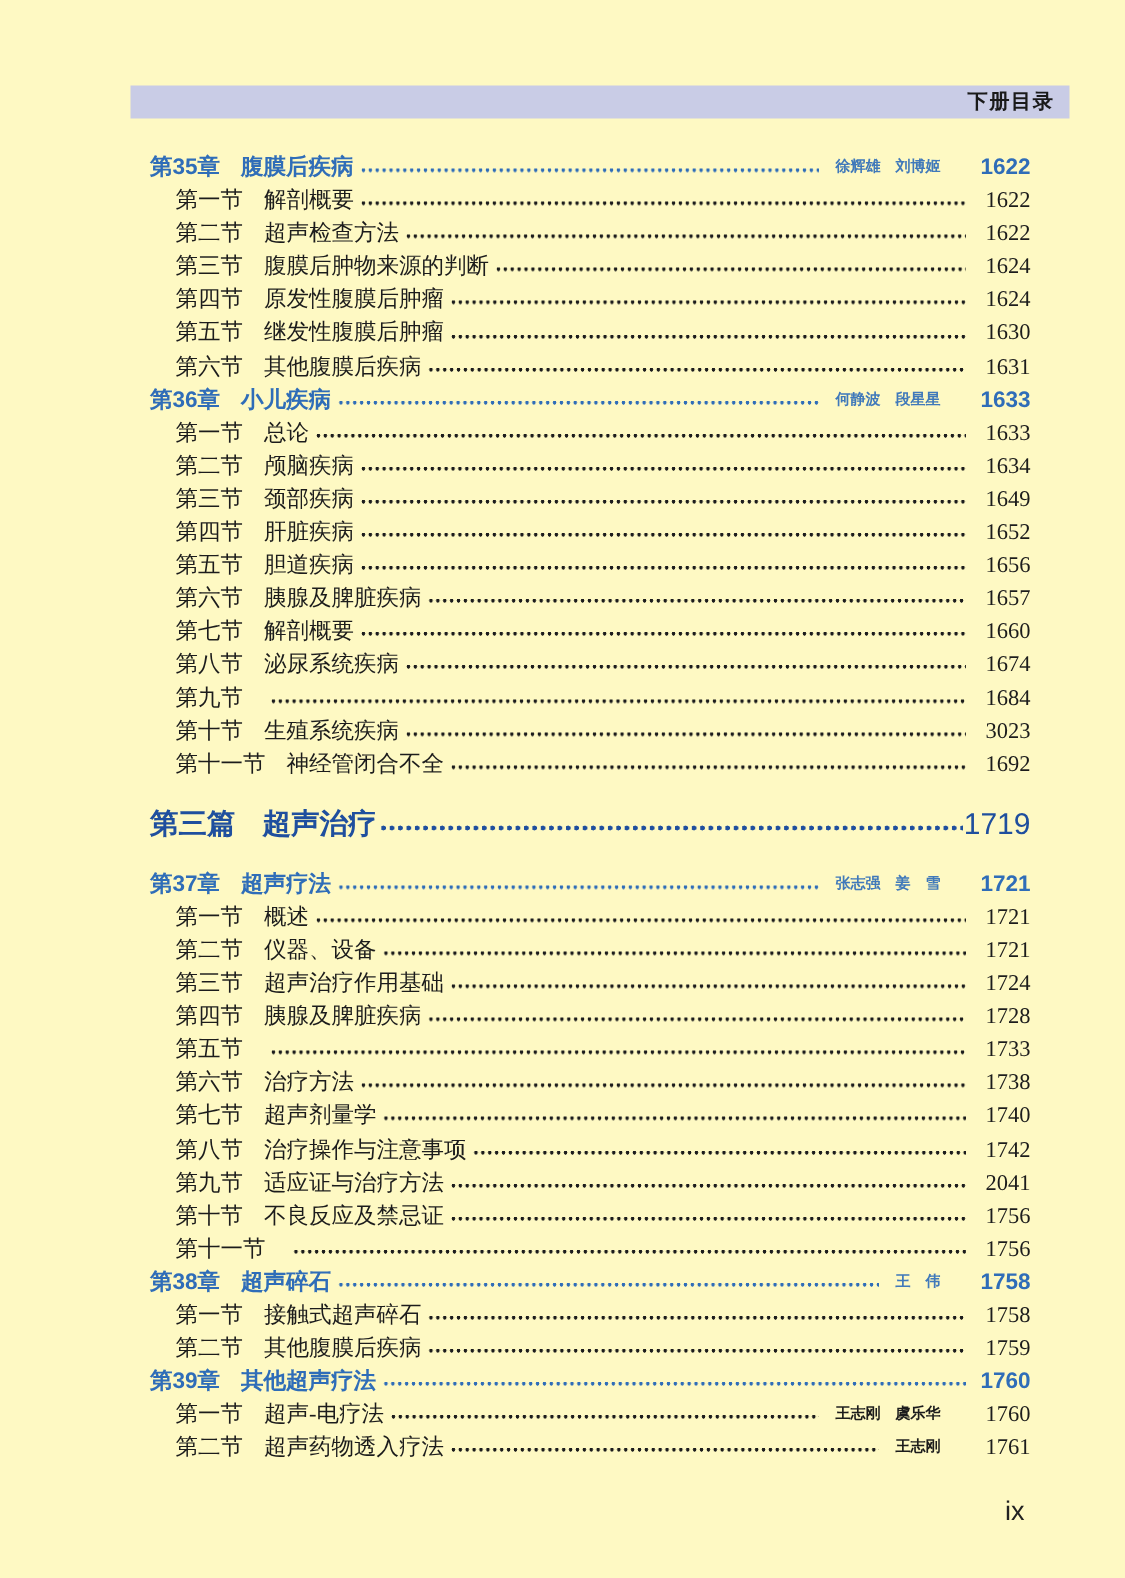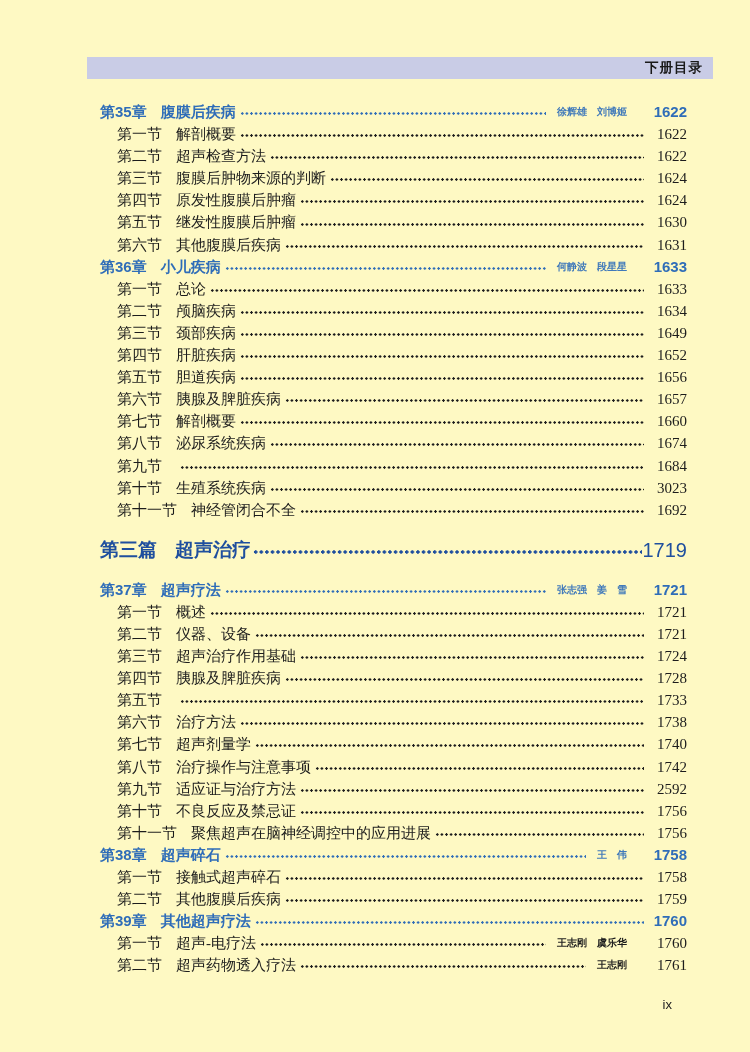--- a/index.html
+++ b/index.html
@@ -97,23 +97,23 @@
     margin-left: 2px;
     min-width: 34px;
     text-align: right;
   }
   .row.chapter .pagenum { font-family: "Liberation Sans", sans-serif; color: var(--chapter-blue, #2f6db8); }
   .row.section .pagenum { font-family: "Liberation Serif", serif; }
   .row.part .pagenum { font-weight: normal; font-size: 20px; margin-left: 1px; min-width: 0; }
   
   .footer-page {
     position: absolute;
-    top: 997px; right: 78px;
+    top: 997px; right: 67px;
     font-family: "Liberation Sans", sans-serif;
-    font-size: 13px;
+    font-size: 18px;
     color: #222;
   }
 </style>
 </head>
 <body>
 
 <div class="page">
   <div class="header-bar">
     <span class="header-title">下册目录</span>
   </div>
@@ -290,31 +290,30 @@
       <div class="row section">
         <span class="label">第八节</span>
         <span class="title">治疗操作与注意事项</span>
         <span class="leader"></span>
         <span class="pagenum">1742</span>
       </div>
       <div class="row section">
         <span class="label">第九节</span>
         <span class="title">适应证与治疗方法</span>
         <span class="leader"></span>
-        <span class="pagenum">2592</span>
+        <span class="pagenum">2041</span>
       </div>
       <div class="row section">
         <span class="label">第十节</span>
         <span class="title">不良反应及禁忌证</span>
         <span class="leader"></span>
         <span class="pagenum">1756</span>
       </div>
       <div class="row section">
         <span class="label">第十一节</span>
-        <span class="title">聚焦超声在脑神经调控中的应用进展</span>
         <span class="leader"></span>
         <span class="pagenum">1756</span>
       </div>
       <div class="row chapter">
         <span class="label">第38章</span>
         <span class="title">超声碎石</span>
         <span class="leader"></span>
         <span class="authors">王　伟</span>
         <span class="pagenum">1758</span>
       </div>

